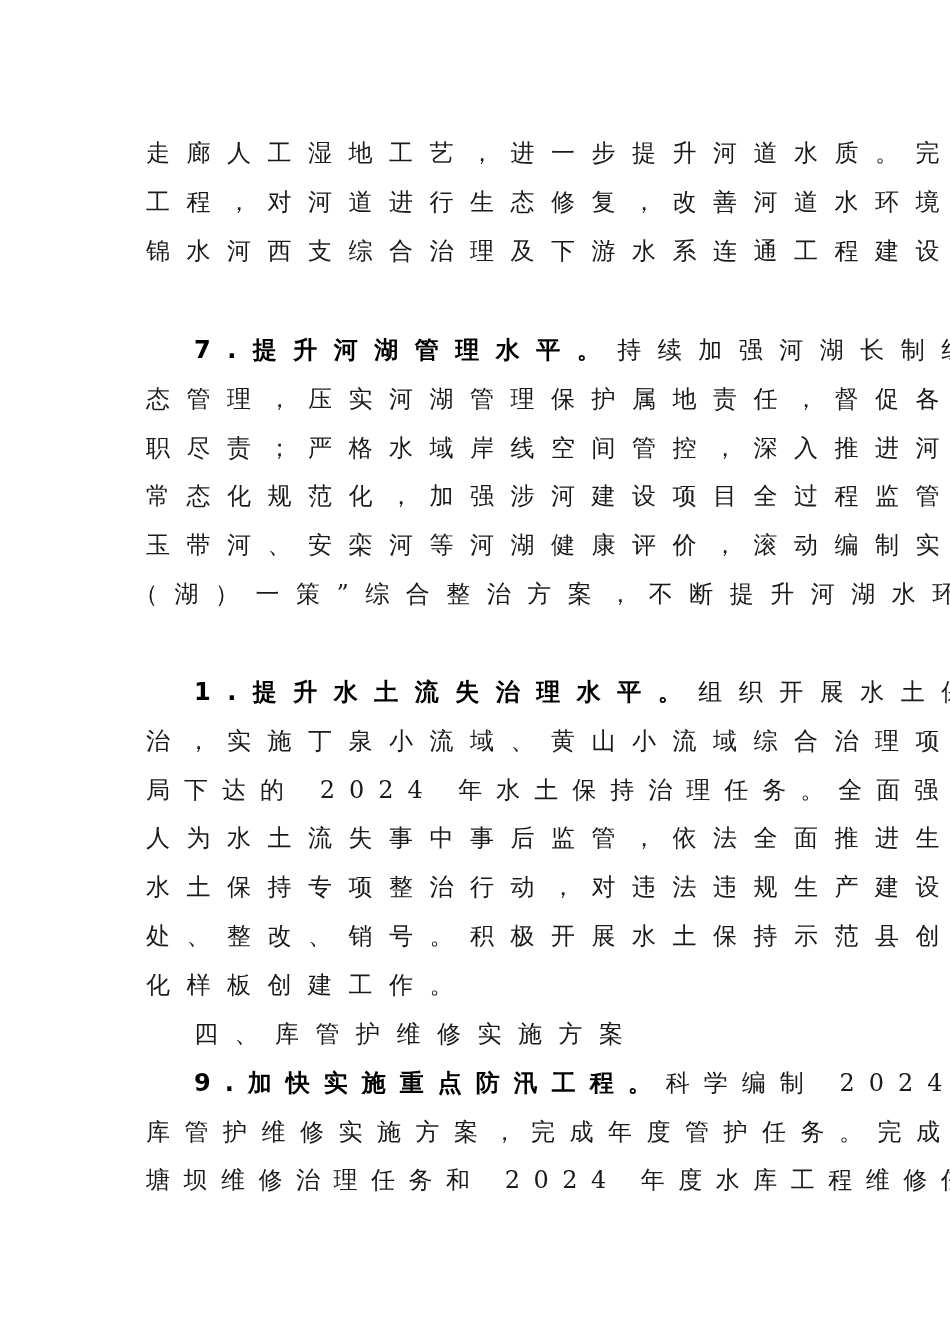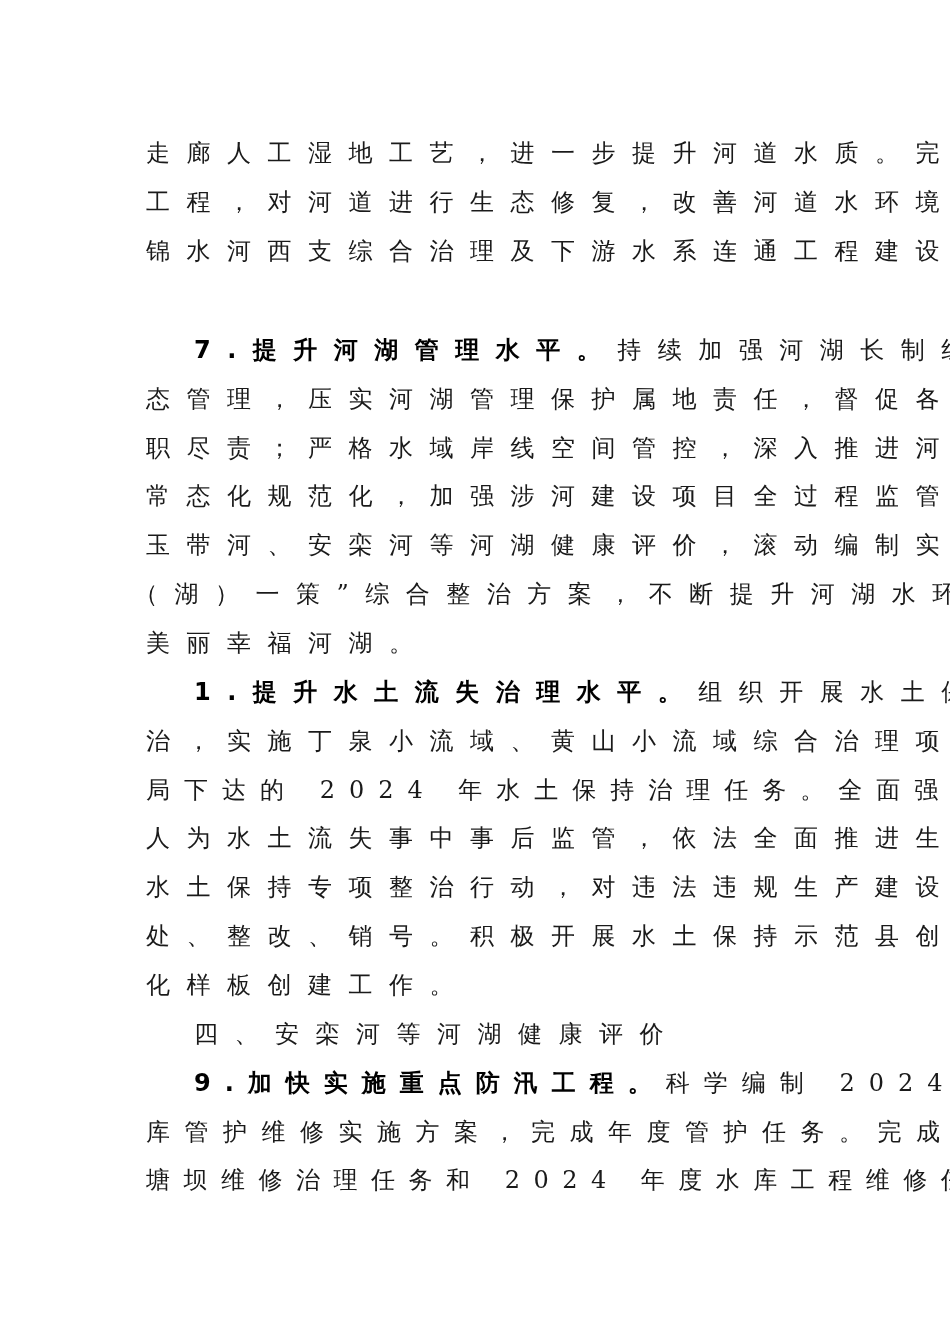--- a/index.html
+++ b/index.html
@@ -30,29 +30,28 @@
   <div class="line" style="top:129px">走廊人工湿地工艺，进一步提升河道水质。完成汇河治理</div>
   <div class="line" style="top:178px">工程，对河道进行生态修复，改善河道水环境。加快推进</div>
   <div class="line" style="top:227px">锦水河西支综合治理及下游水系连通工程建设，打造城区</div>
 
   <div class="line indent" style="top:326px"><span class="bold">7.提升河湖管理水平。</span><span>持续加强河湖长制组织体系动</span></div>
   <div class="line" style="top:375px">态管理，压实河湖管理保护属地责任，督促各级河湖长履</div>
   <div class="line" style="top:424px">职尽责；严格水域岸线空间管控，深入推进河湖清违整治</div>
   <div class="line" style="top:472px">常态化规范化，加强涉河建设项目全过程监管，持续开展</div>
   <div class="line" style="top:521px">玉带河、安栾河等河湖健康评价，滚动编制实施“一河</div>
   <div class="line" style="top:570px; left:134px">（湖）一策”综合整治方案，不断提升河湖水环境，建设</div>
-  <div class="line" style="top:619px">美丽幸福河湖。</div>
 
   <div class="line indent" style="top:668px"><span class="bold">1.提升水土流失治理水平。</span><span>组织开展水土保持综合防</span></div>
   <div class="line" style="top:717px">治，实施丁泉小流域、黄山小流域综合治理项目，完成市</div>
   <div class="line" style="top:766px; letter-spacing:14px">局下达的 2024 年水土保持治理任务。全面强化预防保护和</div>
   <div class="line" style="top:814px">人为水土流失事中事后监管，依法全面推进生产建设项目</div>
   <div class="line" style="top:863px">水土保持专项整治行动，对违法违规生产建设项目及时查</div>
   <div class="line" style="top:912px">处、整改、销号。积极开展水土保持示范县创建及水系绿</div>
   <div class="line" style="top:961px">化样板创建工作。</div>
 
-  <div class="line indent" style="top:1010px">四、安栾河等河湖健康评价</div>
+  <div class="line indent" style="top:1010px">四、库管护维修实施方案</div>
 
   <div class="line indent" style="top:1059px; letter-spacing:14px"><span class="bold">9.加快实施重点防汛工程。</span><span>科学编制 2024 年度小型水</span></div>
   <div class="line" style="top:1108px; letter-spacing:14.5px">库管护维修实施方案，完成年度管护任务。完成南圣等 5 座</div>
   <div class="line" style="top:1156px; letter-spacing:13.5px">塘坝维修治理任务和 2024 年度水库工程维修任务。完成安</div>
 
 </div>
 
 </body></html>

